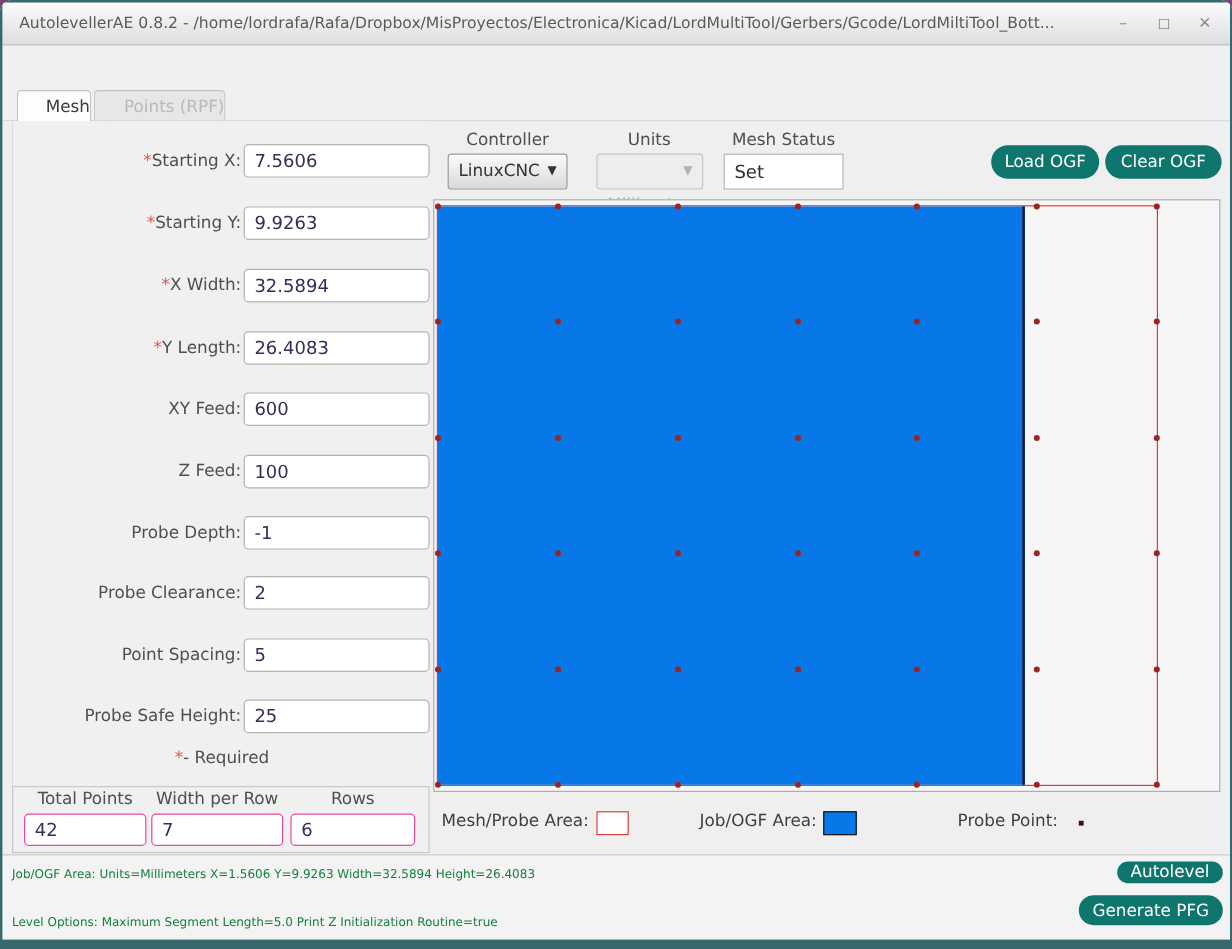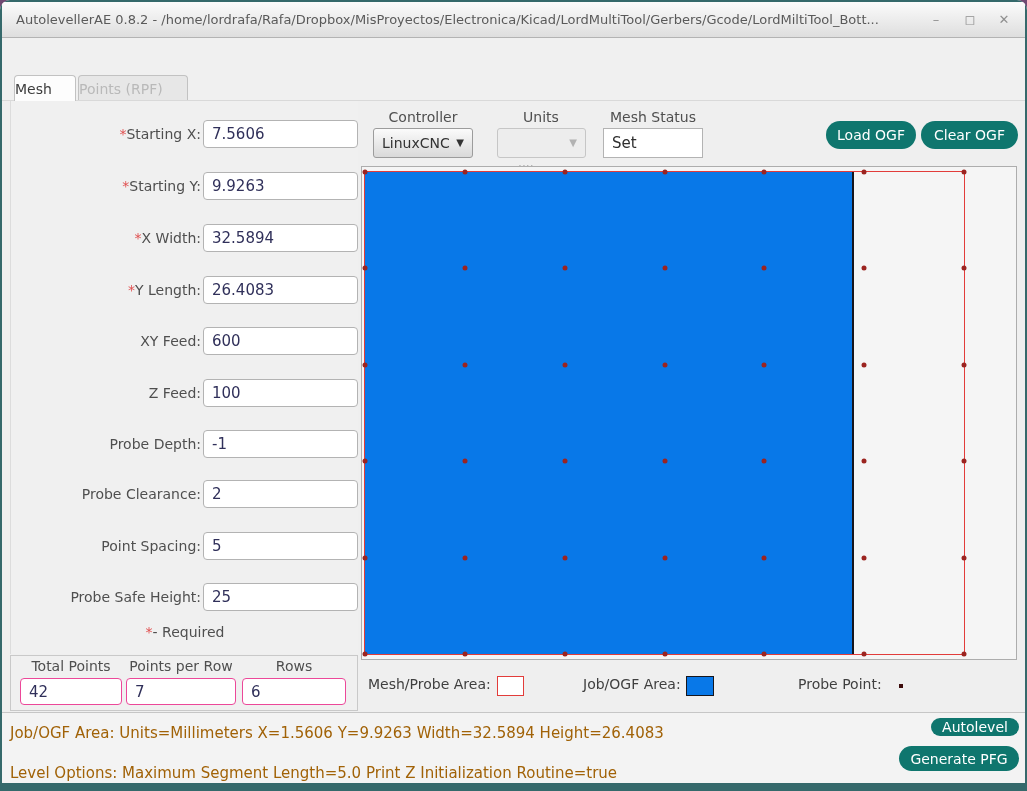--- a/index.html
+++ b/index.html
@@ -49,21 +49,21 @@
   }
   #menubar .menu-item:first-child { margin-left:8px;margin-top:43px; }
 
   
   #tabstrip {
     position:absolute; left:2px; right:2px; top:69px; height:32px;
     background:#f0f0f0;
   }
   .tab {
     position:absolute; top:6px; height:26px; line-height:26px;
-    text-align:left; font-size:14px;
+    text-align:right; font-size:14px;
     border:1px solid #c2c2c2; border-bottom:none; border-radius:4px 4px 0 0;
   }
   #tab-mesh  { left:12px; width:62px; background:#fdfdfd; color:#3c3c3c; z-index:2;}
   #tab-probe { left:76px; width:110px; background:#e7e7e7; color:#b9b9b9; }
   #tabpage-line { position:absolute; left:2px; right:2px; top:100px; height:1px; background:#d9d9d9; }
 
   
   #left-panel { position:absolute; left:10px; top:101px; width:348px; height:553px; background:#f0f0f0; border-left:1px solid #dcdcdc;}
   .form-row { position:absolute; left:0; width:348px; height:30px; }
   .form-label {
@@ -161,21 +161,21 @@
     position:absolute; left:325px; top:15px; width:28px; height:20px;
     background:#0878e8; border:1px solid #16161d;
   }
   #legend-point-dot {
     position:absolute; left:538px; top:23px; width:4px; height:4px; background:#3d0c0c;
   }
 
   
   #status-sep { position:absolute; left:2px; right:2px; top:712px; height:1px; background:#c6c6c6; }
   #statusbar { position:absolute; left:2px; right:2px; top:713px; bottom:8px; background:#f3f3f3; }
-  .status-line { position:absolute; left:8px; font-size:15px; color:#a16207; white-space:nowrap; }
+  .status-line { position:absolute; left:8px; font-size:10px; color:#15803d; white-space:nowrap; }
   #status-line1 { top:11px; }
   #status-line2 { top:51px; }
   #btn-autolevel { right:6px; top:5px;  width:88px;  height:18px; border-radius:13px; position:absolute;}
   #btn-generate  { right:6px; top:33px; width:120px; height:25px; border-radius:13px; position:absolute;}
 </style>
 </head>
 <body>
 
 <div id="window">
 
@@ -237,21 +237,21 @@
     </div>
     <div class="form-row" style="top:481px">
       <div class="form-label"><span>Probe Safe Height:</span></div>
       <input class="field-input" value="25" style="">
     </div>
     <div id="required-note"><span class="req-star">*</span><span>- Required</span></div>
   </div>
 
   <div id="summary-box">
     <div class="sum-label" id="lbl-total">Total Points</div>
-    <div class="sum-label" id="lbl-ppr">Points per Row</div>
+    <div class="sum-label" id="lbl-ppr">Width per Row</div>
     <div class="sum-label" id="lbl-rows">Rows</div>
     <input class="sum-input" id="inp-total" value="42" style="">
     <input class="sum-input" id="inp-ppr" value="7" style="">
     <input class="sum-input" id="inp-rows" value="6" style="">
   </div>
 
   <div class="ctl-label" id="lbl-controller">Controller</div>
   <div class="ctl-label" id="lbl-units">Units</div>
   <div class="ctl-label" id="lbl-meshstatus">Mesh Status</div>
 

